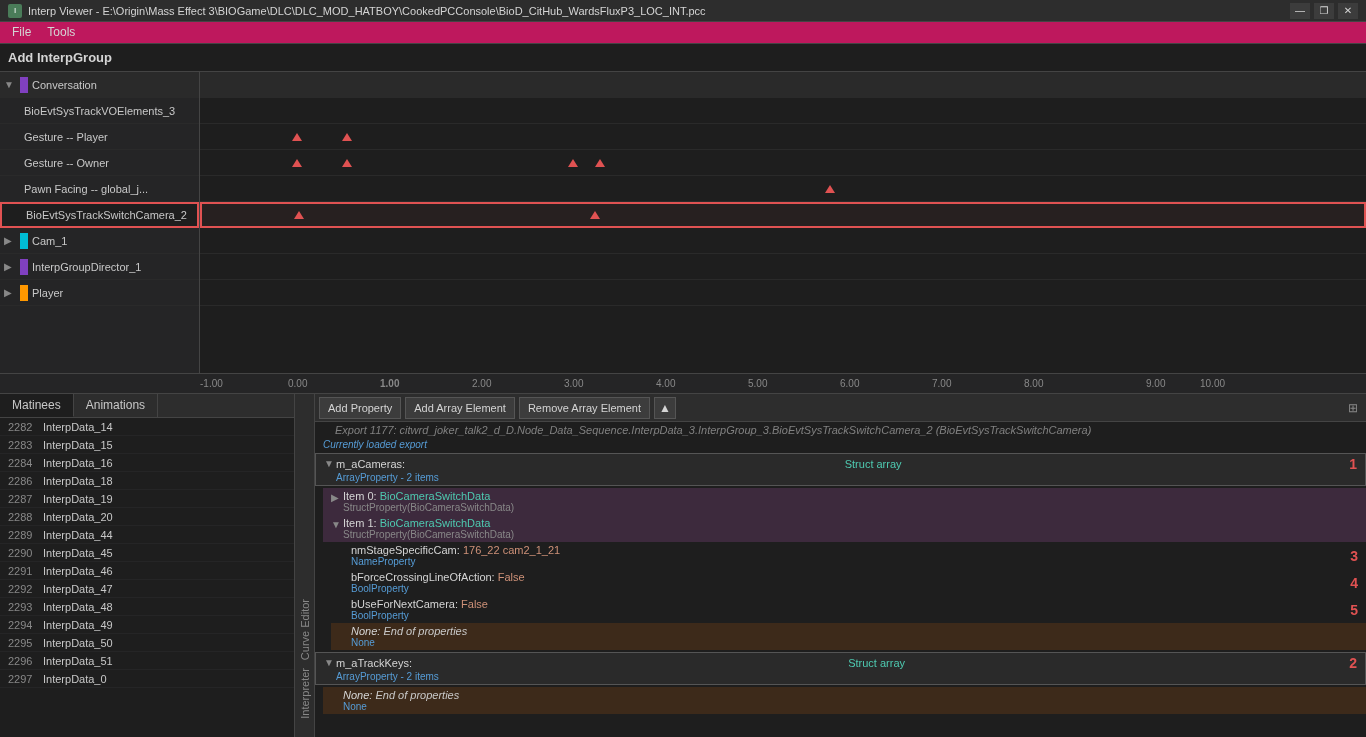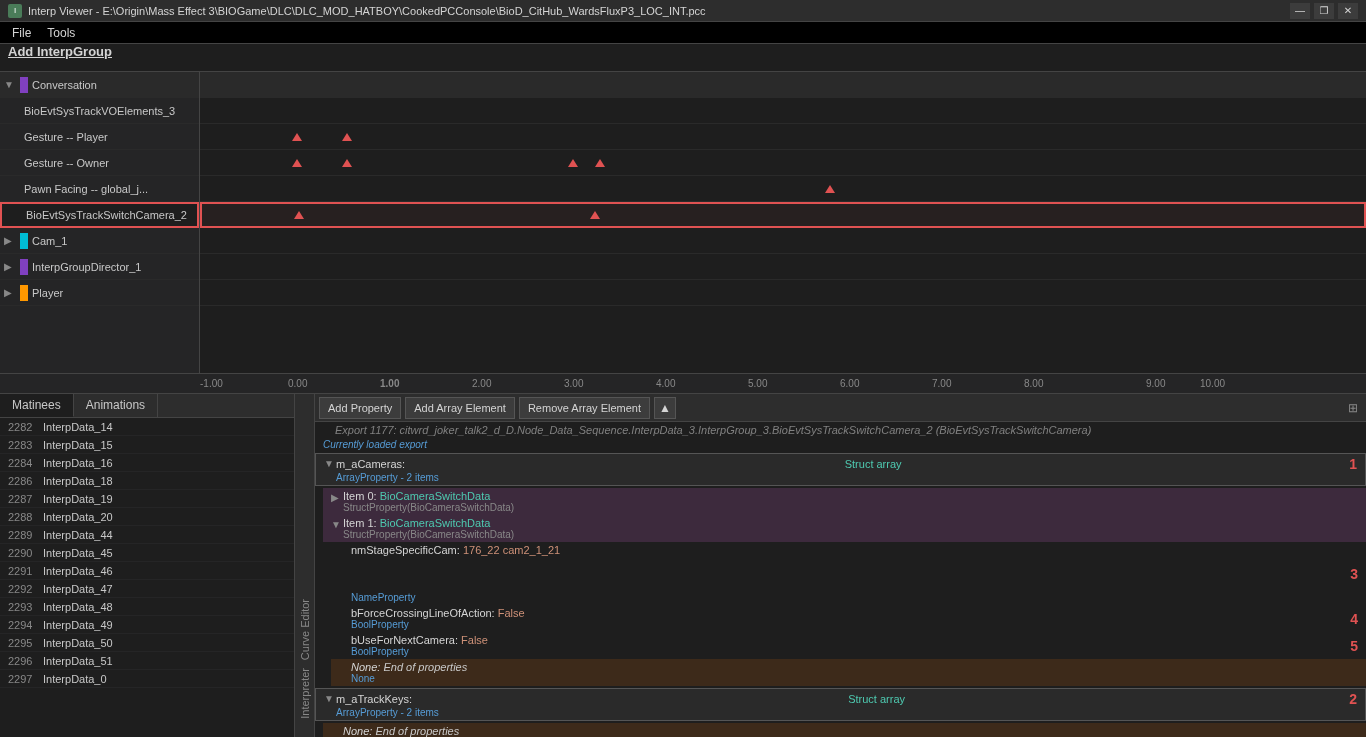--- a/index.html
+++ b/index.html
@@ -6,25 +6,25 @@
     body { font-family: 'Segoe UI', Tahoma, Geneva, Verdana, sans-serif; font-size: 12px; background: #1e1e1e; color: #d4d4d4; width: 1366px; height: 737px; overflow: hidden; }
     
     
     #titlebar { background: #2d2d2d; height: 22px; display: flex; align-items: center; justify-content: space-between; padding: 0 8px; border-bottom: 1px solid #444; }
     #titlebar .title { color: #d4d4d4; font-size: 11px; display: flex; align-items: center; gap: 6px; }
     #titlebar .title-icon { width: 14px; height: 14px; background: #4a7c59; border-radius: 2px; display: flex; align-items: center; justify-content: center; font-size: 8px; color: white; }
     #titlebar .controls { display: flex; gap: 4px; }
     #titlebar .ctrl-btn { width: 20px; height: 16px; background: #3c3c3c; border: none; color: #d4d4d4; cursor: pointer; font-size: 10px; display: flex; align-items: center; justify-content: center; }
 
     
-    #menubar { background: #000000; height: 22px; display: flex; align-items: center; padding: 0 4px; border-bottom: 1px solid #444; }
+    #menubar { background: #be185d; height: 22px; display: flex; align-items: flex-end; padding: 0 4px; border-bottom: 1px solid #444; }
     #menubar .menu-item { padding: 2px 8px; color: #d4d4d4; cursor: pointer; font-size: 12px; height: 22px; display: flex; align-items: center; }
 
     
-    #toolbar { background: #1e1e1e; height: 28px; display: flex; align-items: flex-start; padding: 0 8px; border-bottom: 1px solid #444; text-decoration: underline; }
+    #toolbar { background: #1e1e1e; height: 28px; display: flex; align-items: center; padding: 0 8px; border-bottom: 1px solid #444; }
     #toolbar .toolbar-title { color: #d4d4d4; font-size: 13px; font-weight: bold; }
 
     
     #main { display: flex; flex-direction: column; height: calc(737px - 22px - 22px - 28px); }
 
     
     #timeline-area { height: 322px; display: flex; flex-direction: column; border-bottom: 1px solid #444; }
     #timeline-tracks { flex: 1; display: flex; overflow: hidden; }
     #track-labels { width: 200px; flex-shrink: 0; background: #252526; border-right: 1px solid #444; overflow: hidden; }
     #track-canvas { flex: 1; background: #1e1e1e; overflow: hidden; position: relative; }
@@ -340,21 +340,21 @@
                 <div class="prop-sub-label" style="padding-left:0; color:#888;">StructProperty(BioCameraSwitchData)</div>
               </div>
             </div>
 
             <div style="margin-left:8px;">
               <div class="prop-row">
                 <span class="expand-arrow" style="visibility:hidden;">▶</span>
                 <div style="flex:1; display:flex; align-items:center; justify-content:space-between;">
                   <div>
                     <div class="prop-name">nmStageSpecificCam: <span style="color:#ce9178;">176_22 cam2_1_21</span></div>
-                    <div style="color:#569cd6; font-size:10px;margin-top:36px;">NameProperty</div>
+                    <div style="color:#569cd6; font-size:10px;">NameProperty</div>
                   </div>
                   <span style="color:#e05252; font-weight:bold; font-size:14px;">3</span>
                 </div>
               </div>
             </div>
 
             <div style="margin-left:8px;">
               <div class="prop-row">
                 <span class="expand-arrow" style="visibility:hidden;">▶</span>
                 <div style="flex:1; display:flex; align-items:center; justify-content:space-between;">

